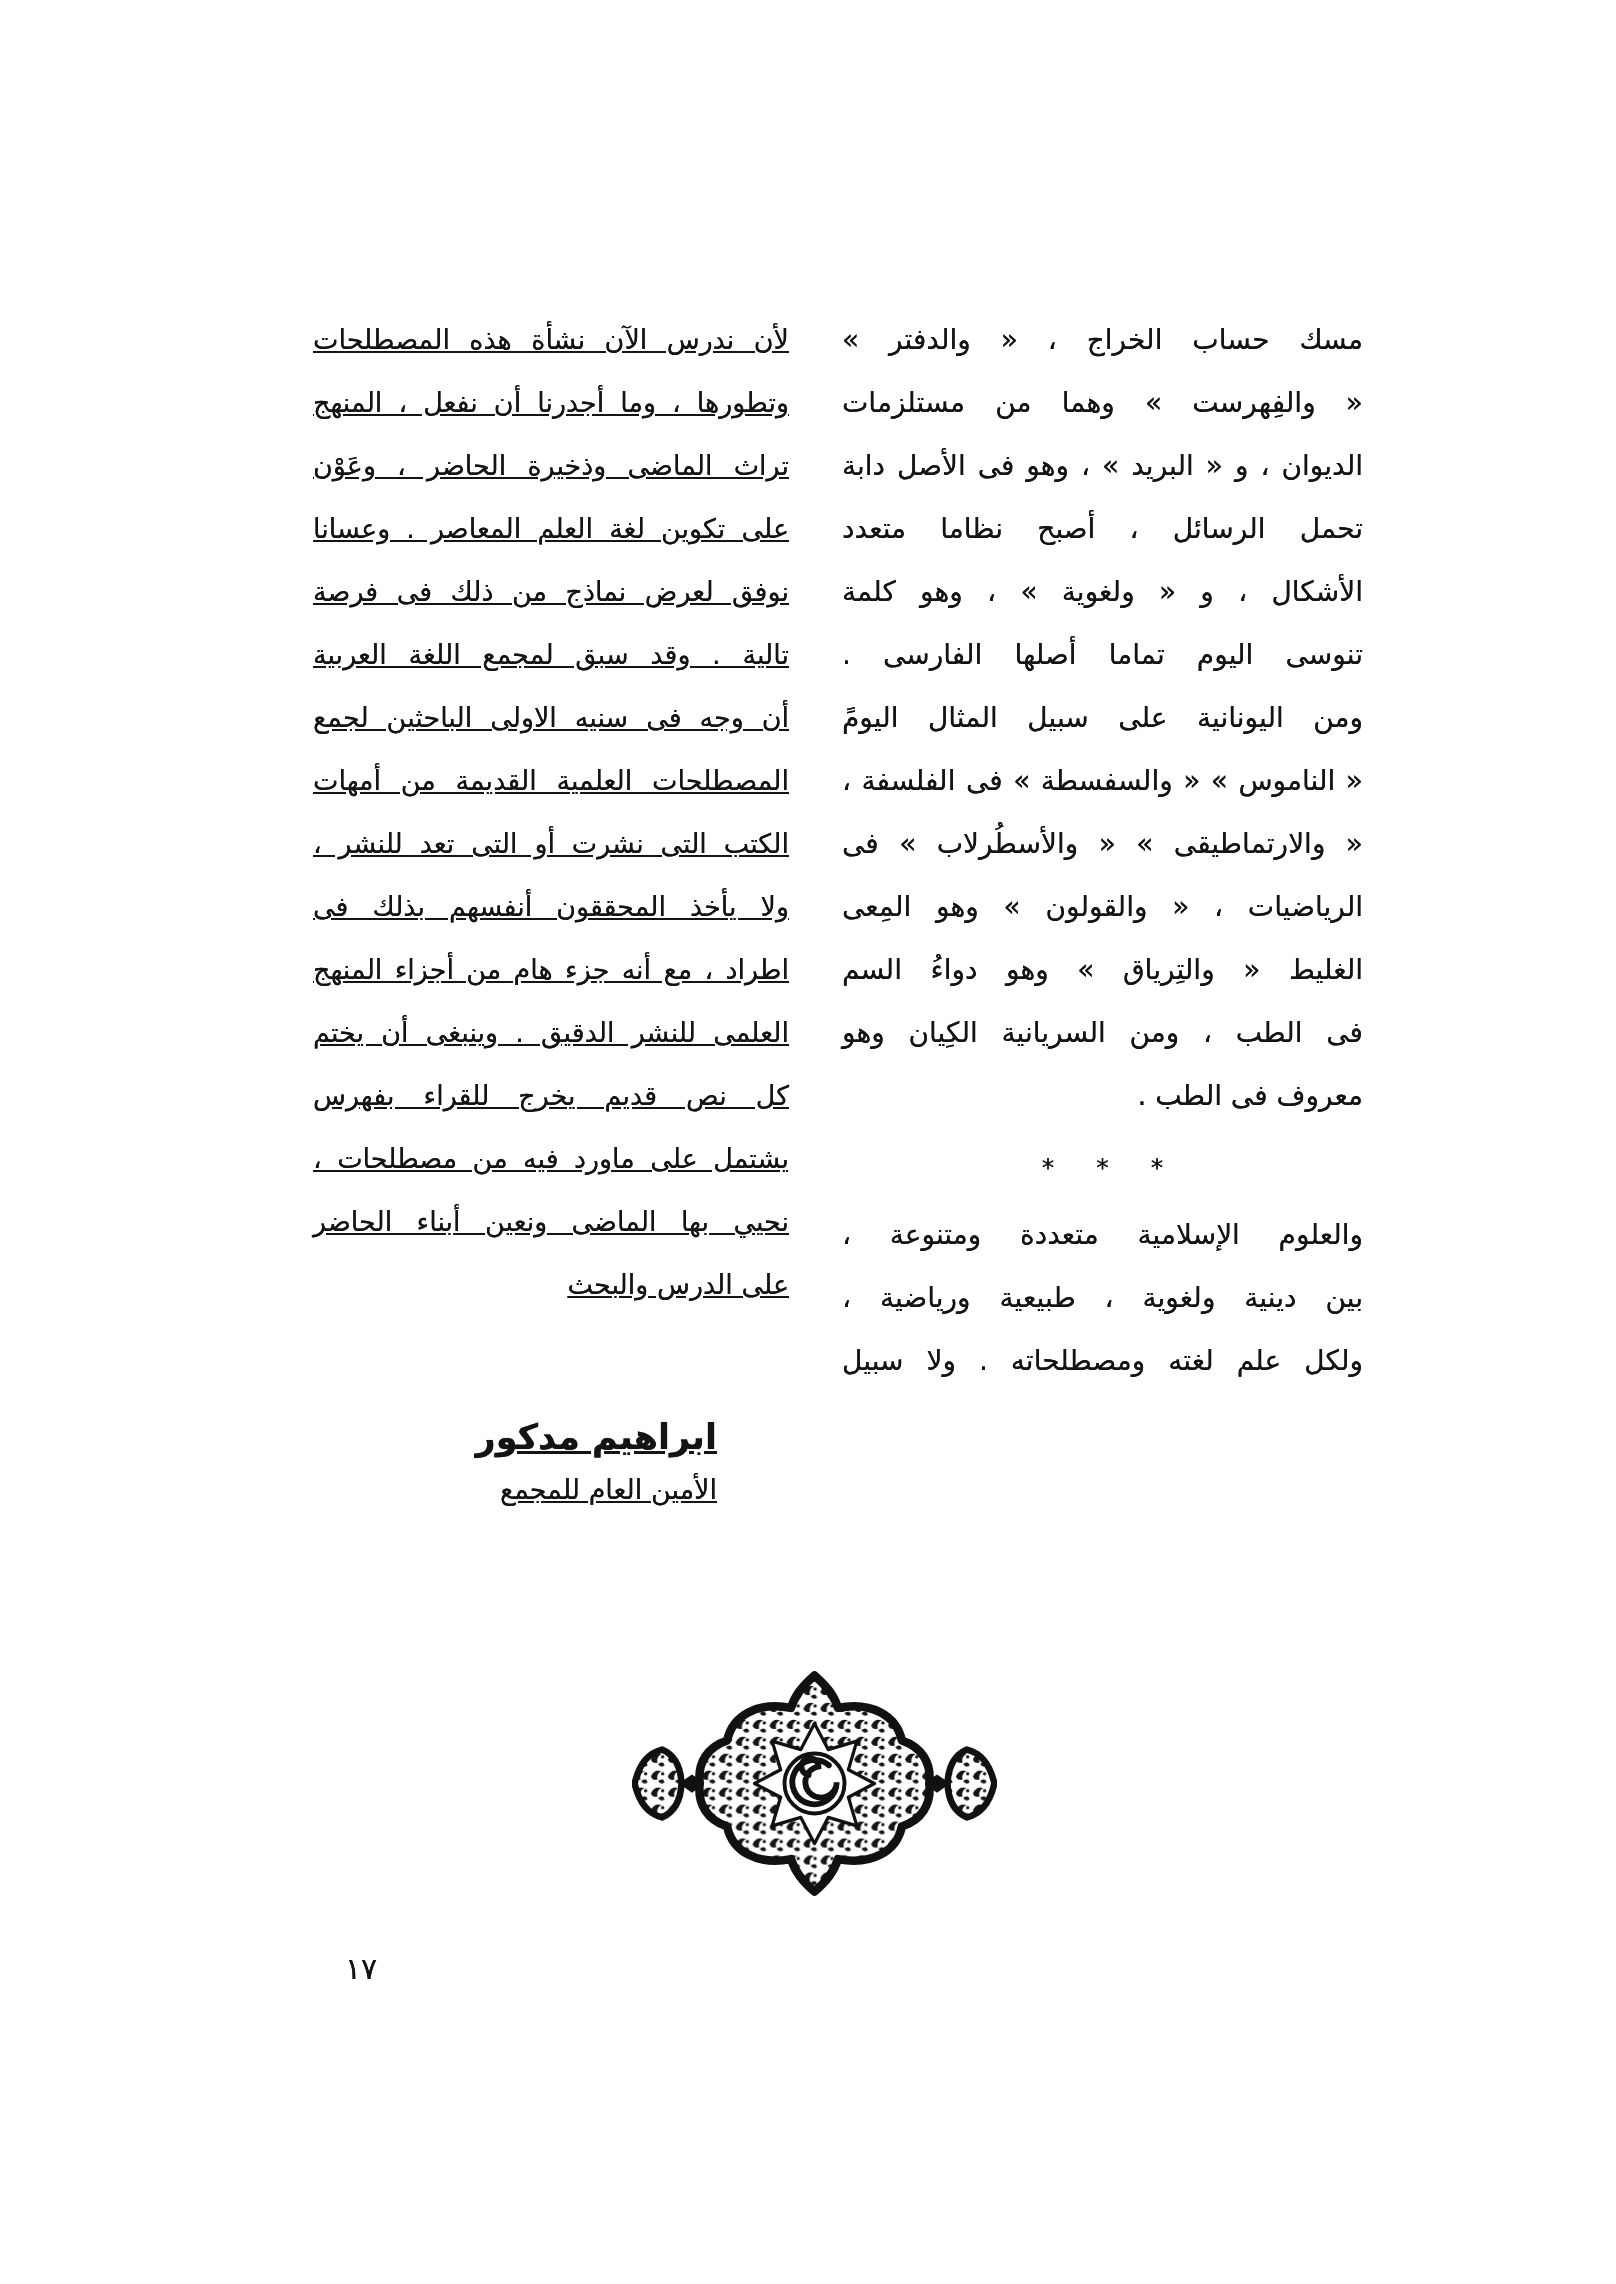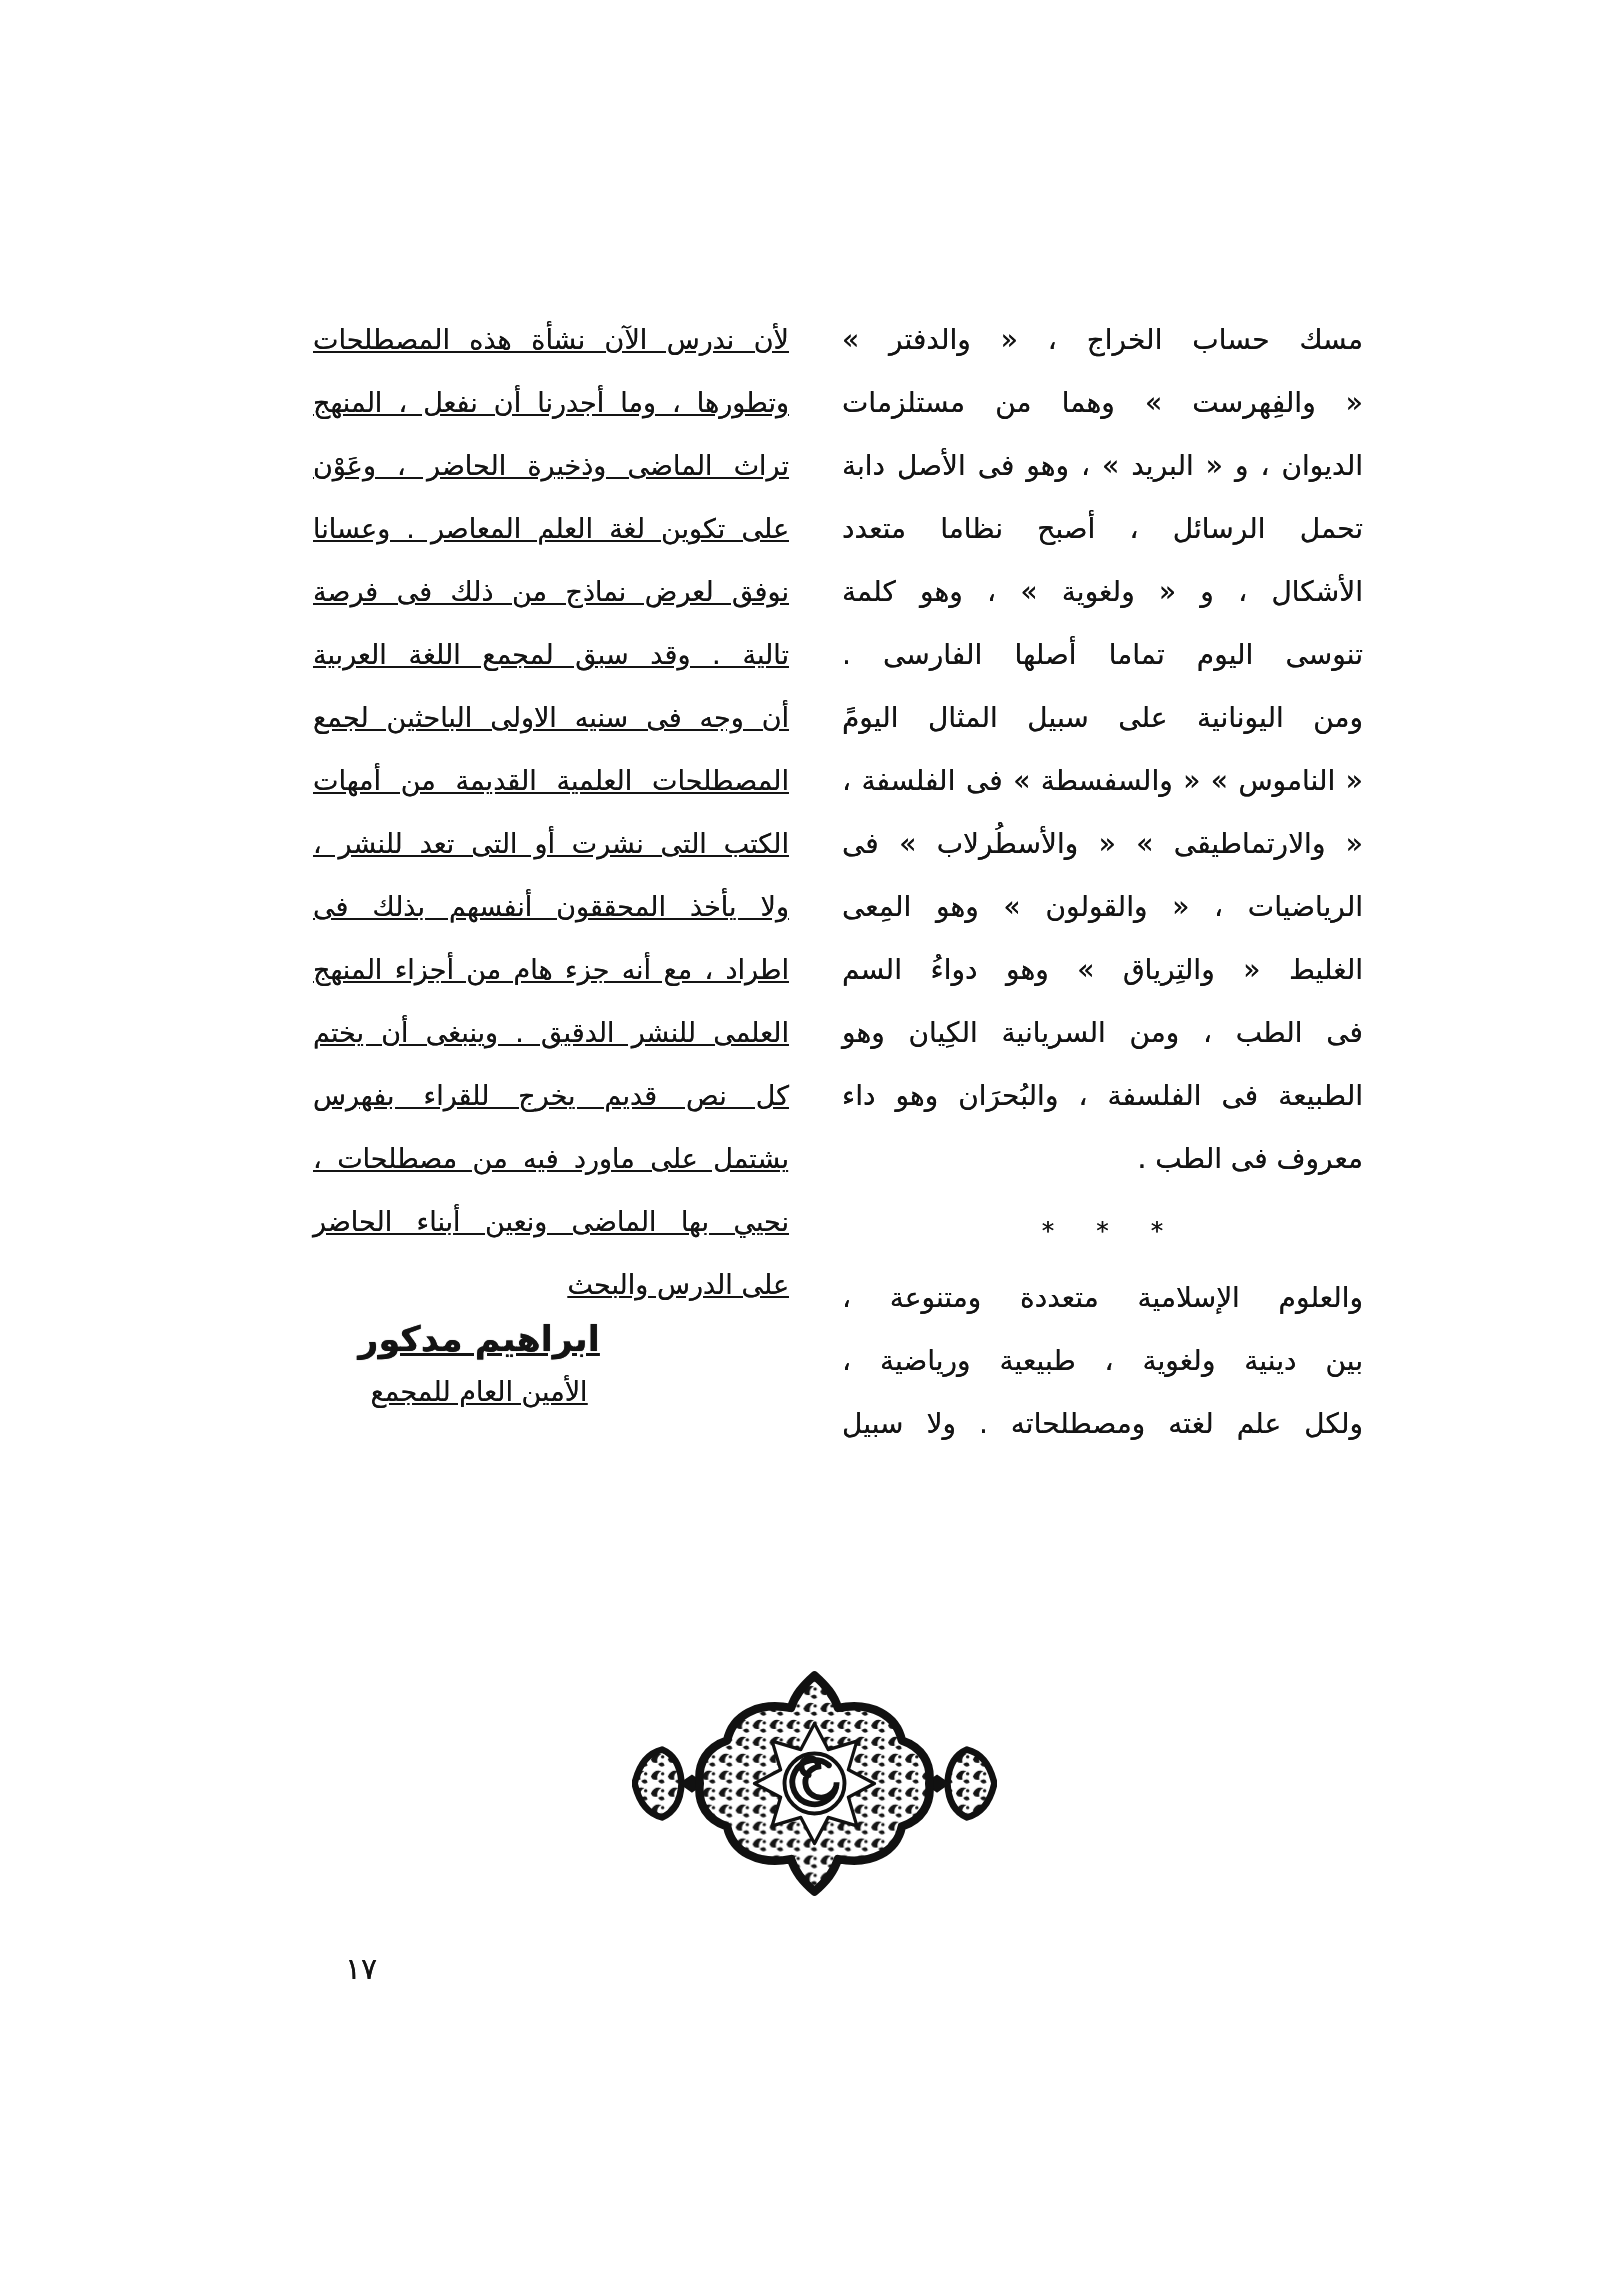--- a/index.html
+++ b/index.html
@@ -35,21 +35,21 @@
     font-size:25px;
     letter-spacing:17px;
     text-indent:17px;
     direction:ltr;
     text-shadow:0 0 0.4px rgba(0,0,0,.85);
   }
 
   .signature{
     position:relative;
     left:-72px;
-    text-align:center;
+    margin-top:98px;
   }
   .sig-name{
     font-size:35px;font-weight:bold;line-height:47px;
     text-shadow:0 0 0.7px rgba(0,0,0,.9);
   }
   .sig-title{
     font-size:27px;line-height:40px;margin-top:9px;
     text-shadow:0 0 0.4px rgba(0,0,0,.85);
   }
 
@@ -74,21 +74,20 @@
     <div class="tline">الديوان ، و « البريد » ، وهو فى الأصل دابة</div>
     <div class="tline">تحمل الرسائل ، أصبح نظاما متعدد</div>
     <div class="tline">الأشكال ، و « ولغوية » ، وهو كلمة</div>
     <div class="tline">تنوسى اليوم تماما أصلها الفارسى .</div>
     <div class="tline">ومن اليونانية على سبيل المثال اليومً</div>
     <div class="tline">« الناموس » « والسفسطة » فى الفلسفة ،</div>
     <div class="tline">« والارتماطيقى » « والأسطُرلاب » فى</div>
     <div class="tline">الرياضيات ، « والقولون » وهو المِعى</div>
     <div class="tline">الغليط « والتِرياق » وهو دواءُ السم</div>
     <div class="tline">فى الطب ، ومن السريانية الكِيان وهو</div>
-    <div class="tline">الطبيعة فى الفلسفة ، والبُحرَان وهو داء</div>
     <div class="tline end">معروف فى الطب .</div>
     <div class="sep">* * *</div>
     <div class="tline">والعلوم الإسلامية متعددة ومتنوعة ،</div>
     <div class="tline">بين دينية ولغوية ، طبيعية ورياضية ،</div>
     <div class="tline">ولكل علم لغته ومصطلحاته . ولا سبيل</div>
   </section>
 
   <section class="col col-left">
     <div class="tline">لأن ندرس الآن نشأة هذه المصطلحات</div>
     <div class="tline">وتطورها ، وما أجدرنا أن نفعل ، المنهج</div>

